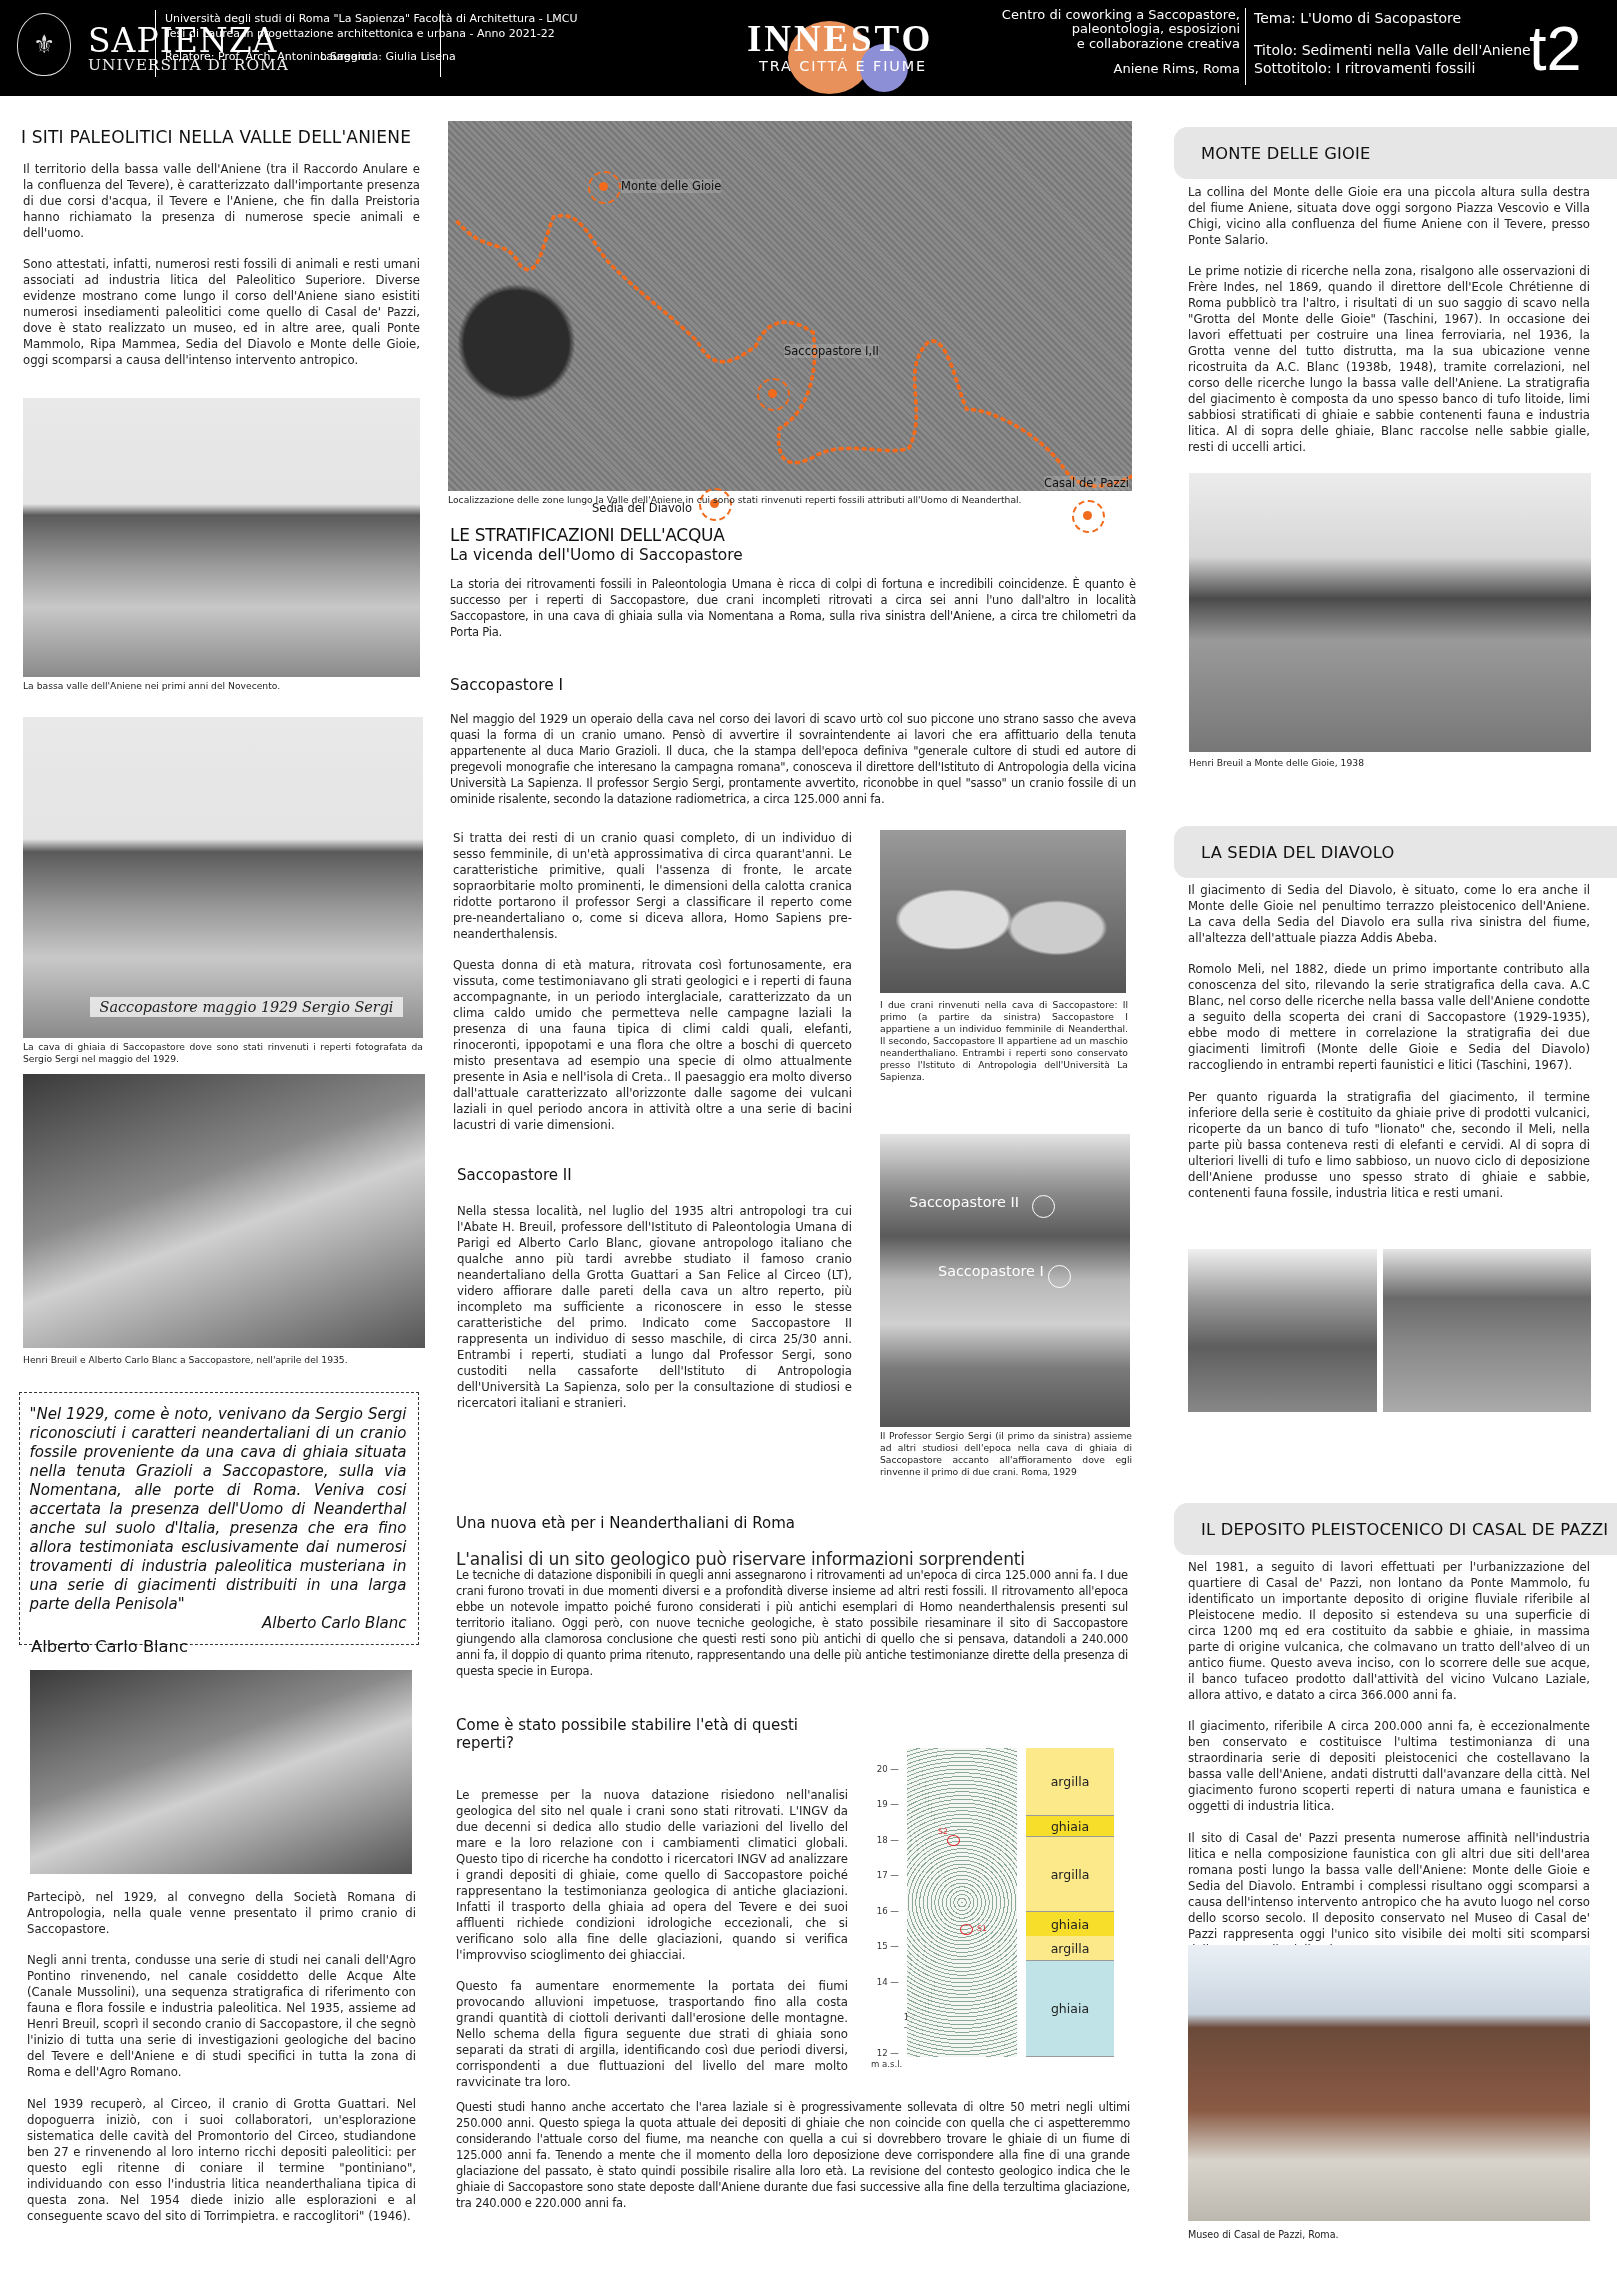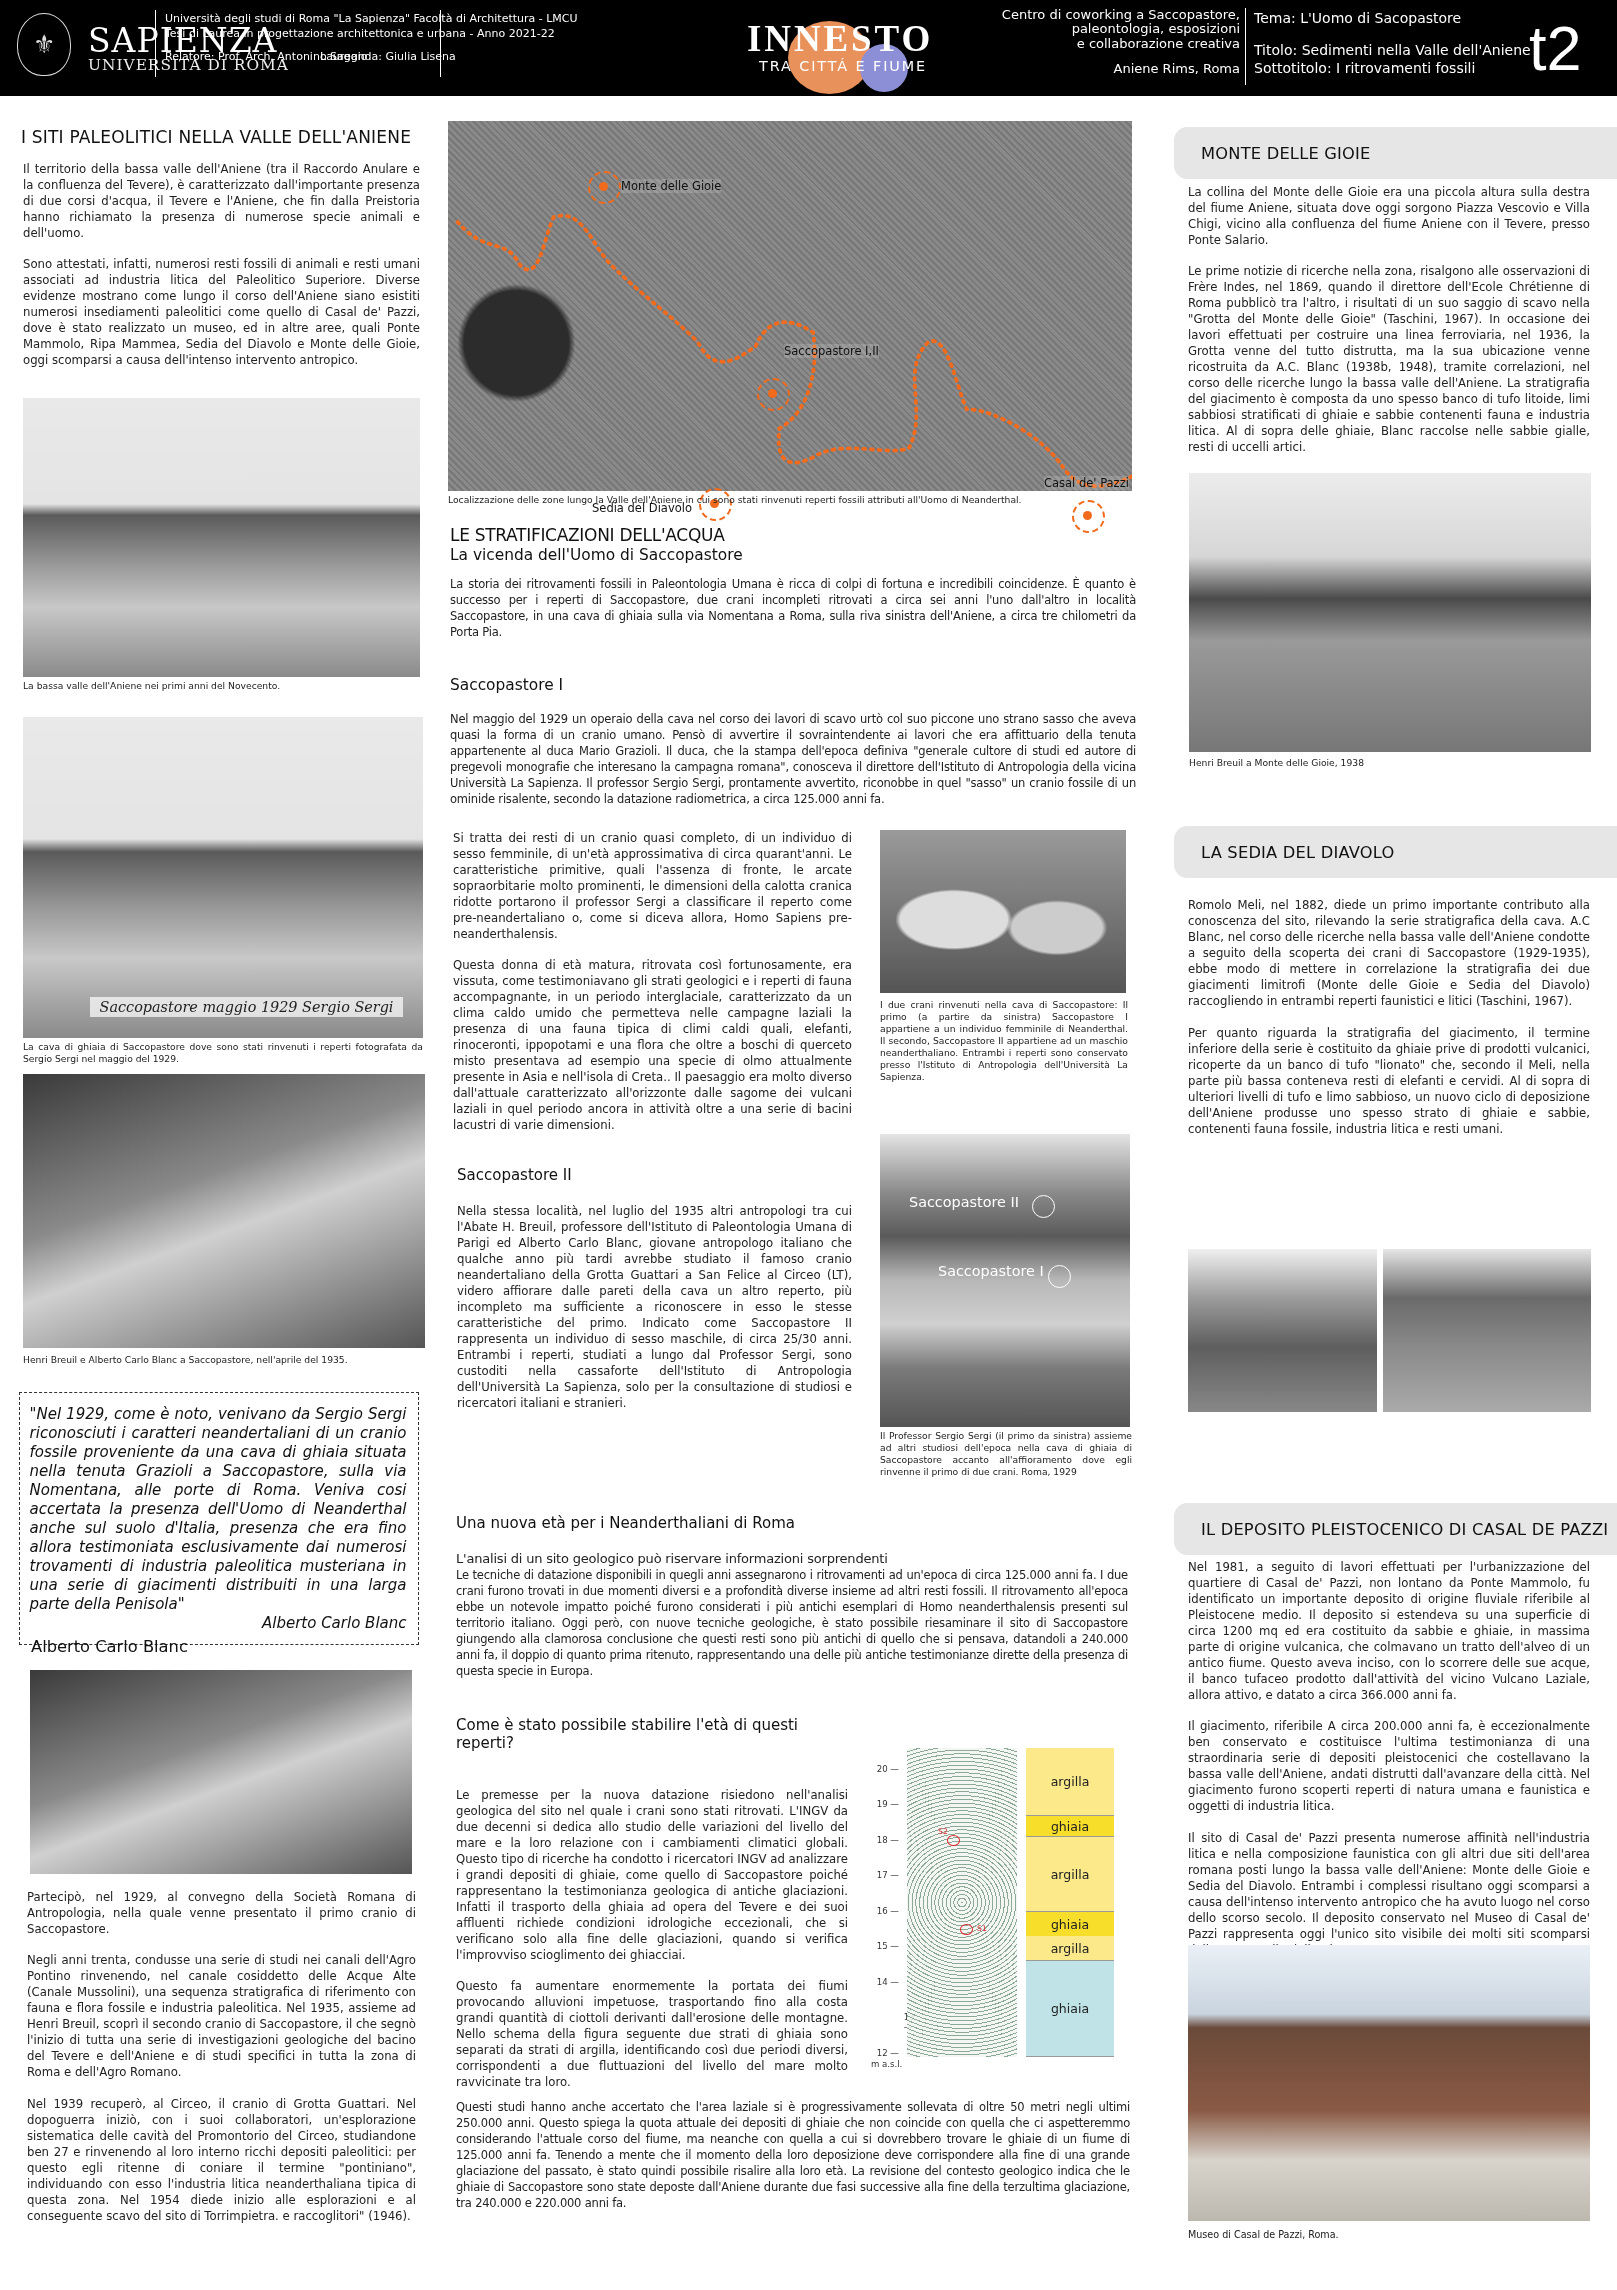--- a/index.html
+++ b/index.html
@@ -145,21 +145,21 @@
 <div class="abs photo" style="left:880px;top:1134px;width:250px;height:293px;background:linear-gradient(180deg,#e4e4e4 0%,#8a8a8a 20%,#5a5a5a 35%,#b8b8b8 50%,#d0d0d0 65%,#7a7a7a 80%,#555 100%)">
   <div class="overlay-txt" style="left:29px;top:60px">Saccopastore II</div>
   <div style="position:absolute;left:152px;top:61px;width:23px;height:23px;border:1.9px solid #fff;border-radius:50%"></div>
   <div class="overlay-txt" style="left:58px;top:129px">Saccopastore I</div>
   <div style="position:absolute;left:168px;top:131px;width:23px;height:23px;border:1.9px solid #fff;border-radius:50%"></div>
 </div>
 <div class="abs cap-j" style="left:880px;top:1430px;width:252px">Il Professor Sergio Sergi (il primo da sinistra) assieme ad altri studiosi dell'epoca nella cava di ghiaia di Saccopastore accanto all'affioramento dove egli rinvenne il primo di due crani. Roma, 1929</div>
 
 <div class="abs h-sub" style="left:456px;top:1514px;font-size:15px">Una nuova età per i Neanderthaliani di Roma</div>
 <div class="abs" style="left:456px;top:1551px;width:672px">
-  <p class="p-cond" style="font-size:13px">L'analisi di un sito geologico può riservare informazioni sorprendenti</p>
+  <p class="p-cond" style="font-size:17px">L'analisi di un sito geologico può riservare informazioni sorprendenti</p>
   <p class="p-cond">Le tecniche di datazione disponibili in quegli anni assegnarono i ritrovamenti ad un'epoca di circa 125.000 anni fa. I due crani furono trovati in due momenti diversi e a profondità diverse insieme ad altri resti fossili. Il ritrovamento all'epoca ebbe un notevole impatto poiché furono considerati i più antichi esemplari di Homo neanderthalensis presenti sul territorio italiano. Oggi però, con nuove tecniche geologiche, è stato possibile riesaminare il sito di Saccopastore giungendo alla clamorosa conclusione che questi resti sono più antichi di quello che si pensava,  datandoli a 240.000 anni fa, il doppio di quanto prima ritenuto, rappresentando una delle più antiche testimonianze dirette della presenza di questa specie in Europa.</p>
 </div>
 
 <div class="abs h-sub" style="left:456px;top:1716px;width:403px;font-size:15px;line-height:18px">Come è stato possibile stabilire l'età di questi reperti?</div>
 <div class="abs" style="left:456px;top:1787px;width:392px">
   <p class="p">Le premesse per la nuova datazione risiedono nell'analisi geologica del sito nel quale i crani sono stati ritrovati. L'INGV da due decenni si dedica allo studio delle variazioni del livello del mare e la loro relazione con i cambiamenti climatici globali. Questo tipo di ricerche ha condotto i ricercatori INGV ad analizzare i grandi depositi di ghiaie, come quello di Saccopastore poiché rappresentano la testimonianza geologica di antiche glaciazioni. Infatti il trasporto della ghiaia ad opera del Tevere e dei suoi affluenti richiede condizioni idrologiche eccezionali, che si verificano solo alla fine delle glaciazioni, quando si verifica l'improvviso scioglimento dei ghiacciai.</p>
   <p class="p" style="margin-top:15.4px">Questo fa aumentare enormemente la portata dei fiumi provocando alluvioni impetuose, trasportando fino alla costa grandi quantità di ciottoli derivanti dall'erosione delle montagne. Nello schema della figura seguente due strati di ghiaia sono separati da strati di argilla, identificando così due periodi diversi, corrispondenti a due fluttuazioni del livello del mare molto ravvicinate tra loro.</p>
 </div>
 
 <div class="abs" id="strat" style="left:869px;top:1748px;width:264px;height:317px">
@@ -201,20 +201,21 @@
   <p class="p">La collina del Monte delle Gioie era una piccola altura sulla destra del fiume Aniene, situata dove oggi sorgono Piazza Vescovio e Villa Chigi, vicino alla confluenza del fiume Aniene con il Tevere, presso Ponte Salario.</p>
   <p class="p" style="margin-top:15.4px">Le prime notizie di ricerche nella zona, risalgono alle osservazioni di Frère Indes, nel 1869, quando il direttore dell'Ecole Chrétienne di Roma pubblicò tra l'altro, i risultati di un suo saggio di scavo nella "Grotta del Monte delle Gioie" (Taschini, 1967).  In occasione dei lavori effettuati per costruire una linea ferroviaria, nel 1936, la Grotta venne del tutto distrutta, ma la sua ubicazione venne ricostruita da A.C. Blanc (1938b, 1948), tramite correlazioni, nel corso delle ricerche lungo la bassa valle dell'Aniene. La stratigrafia del giacimento è composta da uno spesso banco di tufo litoide, limi sabbiosi stratificati di ghiaie e sabbie contenenti fauna e industria litica. Al di sopra delle ghiaie, Blanc raccolse nelle sabbie gialle, resti di uccelli artici.</p>
 </div>
 <div class="abs photo sky" style="left:1189px;top:473px;width:402px;height:279px;background:linear-gradient(180deg,#ececec 0%,#d6d6d6 30%,#4a4a4a 45%,#9a9a9a 60%,#777 100%)"></div>
 <div class="abs cap" style="left:1189px;top:757px">Henri Breuil a Monte delle Gioie, 1938</div>
 
 <div class="abs greybar" style="left:1174px;top:826px;width:444px">
   <span class="h-main">LA SEDIA DEL DIAVOLO</span>
 </div>
 <div class="abs" style="left:1188px;top:882px;width:402px">
+  <p class="p">Il giacimento di Sedia del Diavolo, è situato, come lo era anche il Monte delle Gioie nel penultimo terrazzo pleistocenico dell'Aniene. La cava della Sedia del Diavolo era sulla riva sinistra del fiume, all'altezza dell'attuale piazza Addis Abeba.</p>
   <p class="p" style="margin-top:15.4px">Romolo Meli, nel 1882, diede un primo importante contributo alla conoscenza del sito, rilevando la serie stratigrafica della cava. A.C Blanc, nel corso delle ricerche nella bassa valle dell'Aniene condotte a seguito della scoperta dei crani di Saccopastore (1929-1935), ebbe modo di mettere in correlazione la stratigrafia dei due giacimenti limitrofi (Monte delle Gioie e Sedia del Diavolo) raccogliendo in entrambi reperti faunistici e litici (Taschini, 1967).</p>
   <p class="p" style="margin-top:15.4px">Per quanto riguarda la stratigrafia del giacimento, il termine inferiore della serie è costituito da ghiaie prive di prodotti vulcanici, ricoperte da un banco di tufo "lionato" che, secondo il Meli, nella parte più bassa conteneva resti di elefanti e cervidi. Al di sopra di ulteriori livelli di tufo e limo sabbioso, un nuovo ciclo di deposizione dell'Aniene produsse uno spesso strato di ghiaie e sabbie, contenenti fauna fossile, industria litica e resti umani.</p>
 </div>
 <div class="abs photo" style="left:1188px;top:1249px;width:189px;height:163px;background:linear-gradient(180deg,#f0f0f0 0%,#9c9c9c 30%,#5e5e5e 60%,#888 100%)"></div>
 <div class="abs photo" style="left:1383px;top:1249px;width:208px;height:163px;background:linear-gradient(180deg,#e6e6e6 0%,#6a6a6a 30%,#8a8a8a 60%,#aaa 100%)"></div>
 
 <div class="abs greybar" style="left:1174px;top:1503px;width:444px">
   <span class="h-main">IL DEPOSITO PLEISTOCENICO DI CASAL DE PAZZI</span>
 </div>
 <div class="abs" style="left:1188px;top:1559px;width:402px">

